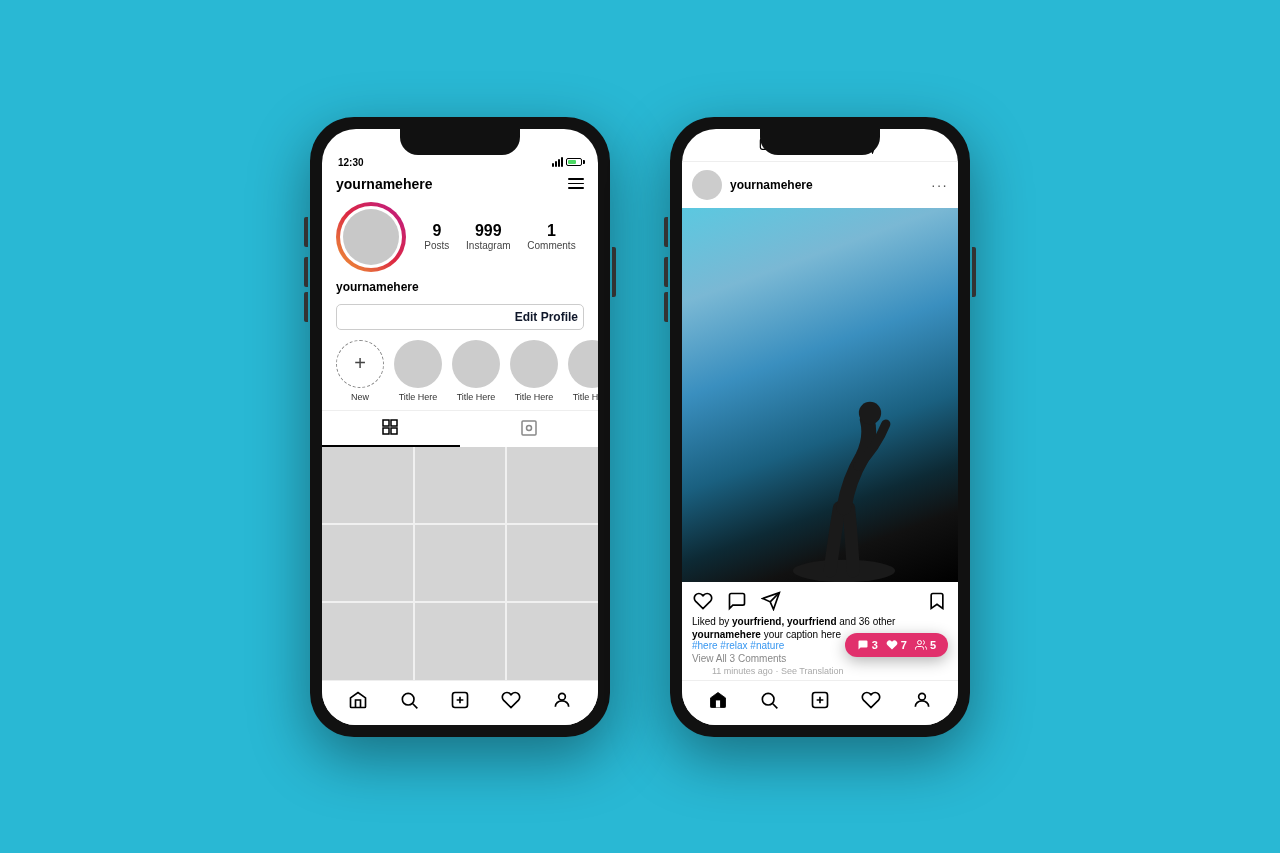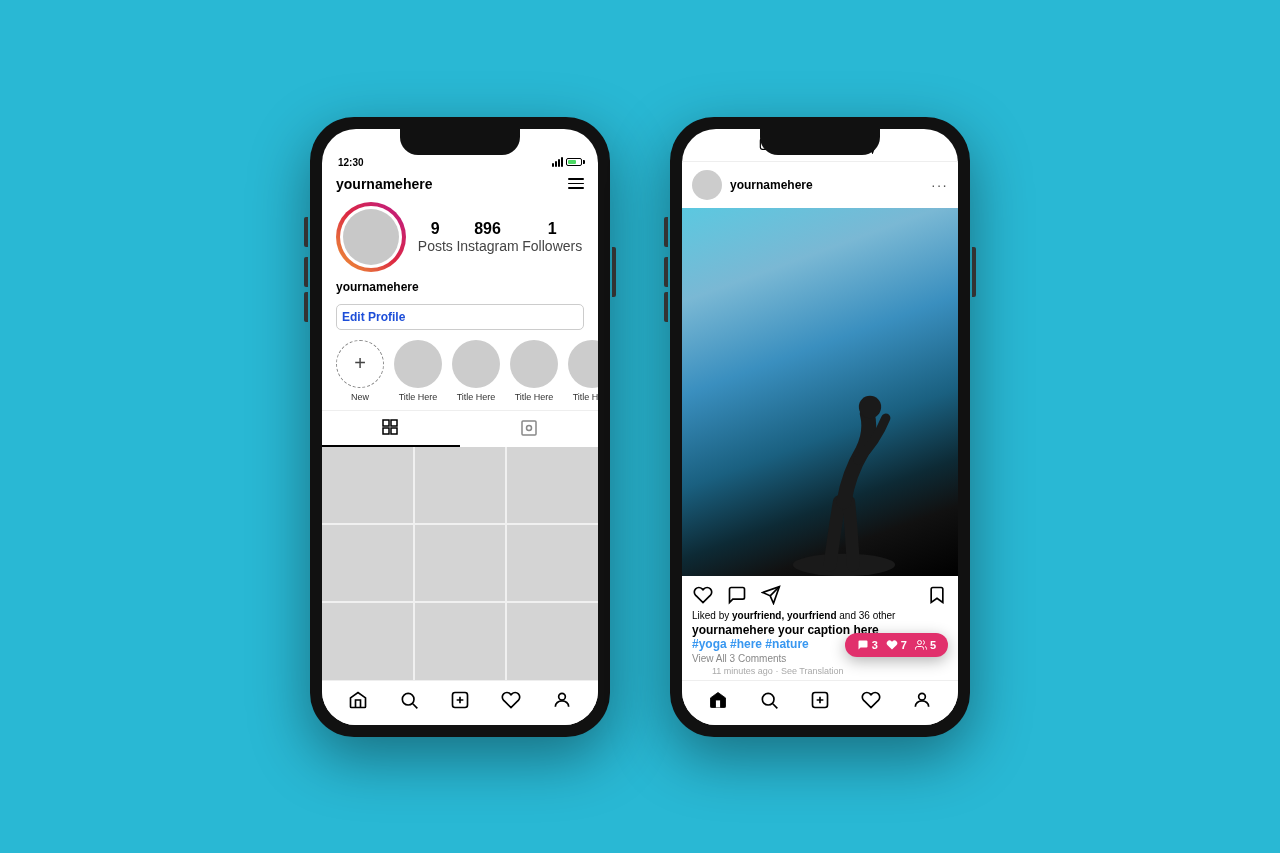--- a/index.html
+++ b/index.html
@@ -189,40 +189,40 @@
     .stat-item {
       display: flex;
       flex-direction: column;
       align-items: center;
     }
     .stat-number {
       font-weight: 700;
       font-size: 16px;
     }
     .stat-label {
-      font-size: 14px;
+      font-size: 10px;
       color: #444;
     }
 
     .profile-name-below {
       padding: 4px 14px;
       font-size: 12px;
       font-weight: 600;
       flex-shrink: 0;
     }
 
     .edit-profile-btn {
       margin: 6px 14px;
       border: 1px solid #ccc;
       border-radius: 5px;
       padding: 5px;
-      text-align: left;
+      text-align: right;
       font-size: 12px;
       font-weight: 600;
-      color: #1d4ed8;
+      color: #0f172a;
       flex-shrink: 0;
     }
 
     
     .stories-row {
       display: flex;
       gap: 10px;
       padding: 4px 14px 8px;
       overflow-x: hidden;
       flex-shrink: 0;
@@ -384,23 +384,22 @@
     .post-likes {
       padding: 0 10px 2px;
       font-size: 10px;
       flex-shrink: 0;
     }
     .post-likes strong {
       font-weight: 700;
     }
     .post-caption {
       padding: 0 10px 2px;
-      font-size: 12px;
-      flex-shrink: 0;
-      font-weight: bold;
+      font-size: 10px;
+      flex-shrink: 0;
     }
     .hashtags {
       color: #3897f0;
     }
     .view-comments {
       padding: 0 10px 2px;
       font-size: 10px;
       color: #888;
       flex-shrink: 0;
     }
@@ -473,26 +472,26 @@
         <div class="avatar-ring-inner">
           <div class="avatar-img"></div>
         </div>
       </div>
       <div class="stats-group">
         <div class="stat-item">
           <span class="stat-number">9</span>
           <span class="stat-label">Posts</span>
         </div>
         <div class="stat-item">
-          <span class="stat-number">896</span>
+          <span class="stat-number">999</span>
           <span class="stat-label">Instagram</span>
         </div>
         <div class="stat-item">
           <span class="stat-number">1</span>
-          <span class="stat-label">Followers</span>
+          <span class="stat-label">Comments</span>
         </div>
       </div>
     </div>
 
     <div class="profile-name-below">yournamehere</div>
 
     <div class="edit-profile-btn">Edit Profile</div>
 
     <div class="stories-row">
       <div class="story-item">
@@ -653,21 +652,21 @@
       </div>
 
       <div class="post-likes">
         <span>Liked by <strong>yourfriend, yourfriend</strong> and 36 other</span>
       </div>
 
       <div class="post-caption">
         <strong>yournamehere</strong>
         <span> your caption here</span>
         <br>
-        <span class="hashtags">#yoga #here #nature</span>
+        <span class="hashtags">#here #relax #nature</span>
       </div>
 
       <div class="view-comments">View All 3 Comments</div>
 
       <div class="post-time">
         <span>11 minutes ago</span>
         <span> · </span>
         <span>See Translation</span>
       </div>
     </div>

